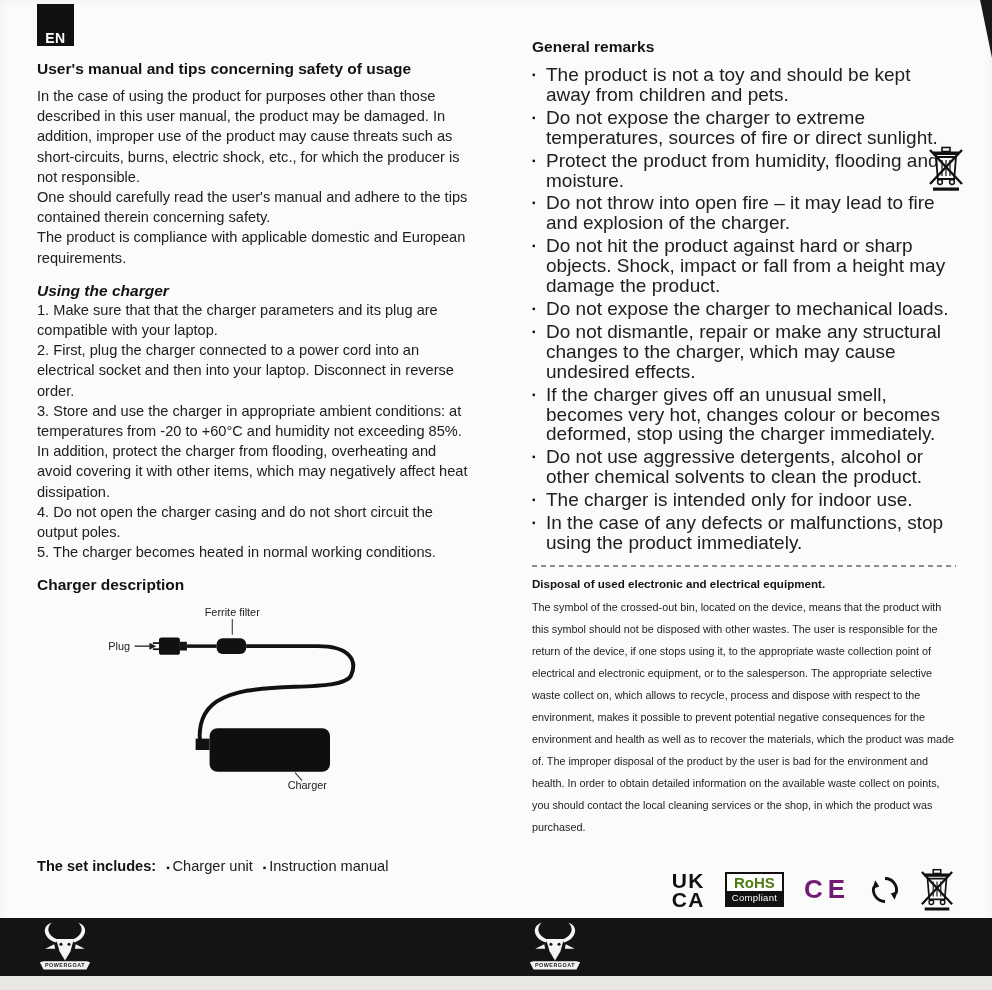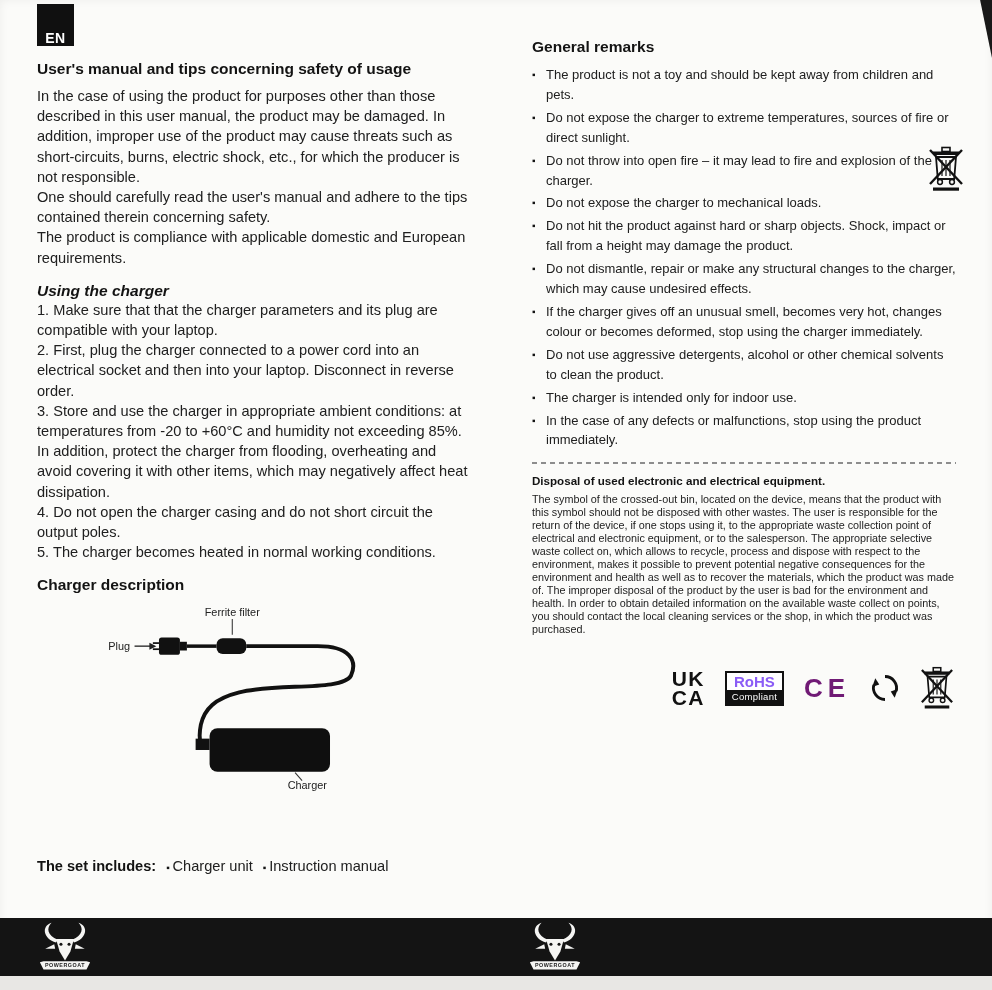--- a/index.html
+++ b/index.html
@@ -25,38 +25,38 @@
   .left-col  { position:absolute; left:37px;  top:60px; width:436px; }
   .right-col { position:absolute; left:532px; top:38px; width:424px; }
 
   .body-text, .usage-step { font-size:14.6px; line-height:20.2px; color:#202020; }
   .left-col .heading.h-usage { margin-top:14px; margin-bottom:0;font-style:italic; }
   .left-col .heading.h-desc  { margin-top:14px; }
   .left-col .heading.h-safety { margin-bottom:8px; }
 
   .bullets { list-style:none; margin-top:9px; }
   .bullets li {
-    position:relative; padding-left:14px; font-size:13px; line-height:19.9px;
+    position:relative; padding-left:14px; font-size:19px; line-height:19.9px;
     margin-bottom:3px; color:#202020;
   }
   .bullets li::before {
     content:"▪"; position:absolute; left:0; top:0; font-size:10px; line-height:19.9px; color:#141414;
   }
 
   .divider {
     height:2px; margin:12px 0 10px;
     background-image:repeating-linear-gradient(90deg,#8d8d8d 0 5px, transparent 5px 9px);
   }
   .disposal-heading { font-size:11.6px; font-weight:bold; color:#131313; margin-bottom:6px; }
-  .disposal-body { font-size:10.8px; line-height:13px; color:#222; }
+  .disposal-body { font-size:10.8px; line-height:22px; color:#222; }
 
   .badges { display:flex; align-items:center; justify-content:flex-end; gap:20px; margin-top:30px; padding-right:2px; }
   .ukca { font-weight:bold; font-size:21px; line-height:19px; letter-spacing:1.5px; text-align:left; color:#111; }
   .rohs { border:2.5px solid #111; text-align:center; background:#fff; }
-  .rohs-top { font-weight:bold; font-size:15px; padding:0 7px; color:#8b5cf6; }
+  .rohs-top { font-weight:bold; font-size:15px; padding:0 7px; color:#4d7c0f; }
   .rohs-bottom { background:#111; color:#fff; font-size:9.5px; padding:1px 4px 2px; letter-spacing:.3px; }
   .ce { font-size:26px; font-weight:bold; letter-spacing:5px; color:#701a75; }
 
   .diagram { margin:12px 0 0 64px;text-decoration:underline; }
   svg text { font-family:"Liberation Sans", sans-serif; fill:#222; }
 
   .set-includes { position:absolute; left:37px; top:858px; font-size:14.6px; color:#202020; }
   .set-includes strong { font-weight:bold; color:#131313; }
   .si-item { margin-left:10px; }
   .si-item::before { content:"▪ "; font-size:10px; color:#141414; }
@@ -126,23 +126,24 @@
 
   <div class="set-includes">
     <strong>The set includes:</strong><span class="si-item"><span>Charger unit</span></span><span class="si-item"><span>Instruction manual</span></span>
   </div>
 
   <div class="right-col">
     <div class="heading">General remarks</div>
     <ul class="bullets">
       <li>The product is not a toy and should be kept away from children and pets.</li>
       <li>Do not expose the charger to extreme temperatures, sources of fire or direct sunlight.</li>
+      <li>Protect the product from humidity, flooding and moisture.</li>
       <li>Do not throw into open fire – it may lead to fire and explosion of the charger.</li>
+      <li>Do not hit the product against hard or sharp objects. Shock, impact or fall from a height may damage the product.</li>
       <li>Do not expose the charger to mechanical loads.</li>
-      <li>Do not hit the product against hard or sharp objects. Shock, impact or fall from a height may damage the product.</li>
       <li>Do not dismantle, repair or make any structural changes to the charger, which may cause undesired effects.</li>
       <li>If the charger gives off an unusual smell, becomes very hot, changes colour or becomes deformed, stop using the charger immediately.</li>
       <li>Do not use aggressive detergents, alcohol or other chemical solvents to clean the product.</li>
       <li>The charger is intended only for indoor use.</li>
       <li>In the case of any defects or malfunctions, stop using the product immediately.</li>
     </ul>
 
     <div class="divider"></div>
 
     <div class="disposal-heading">Disposal of used electronic and electrical equipment.</div>

